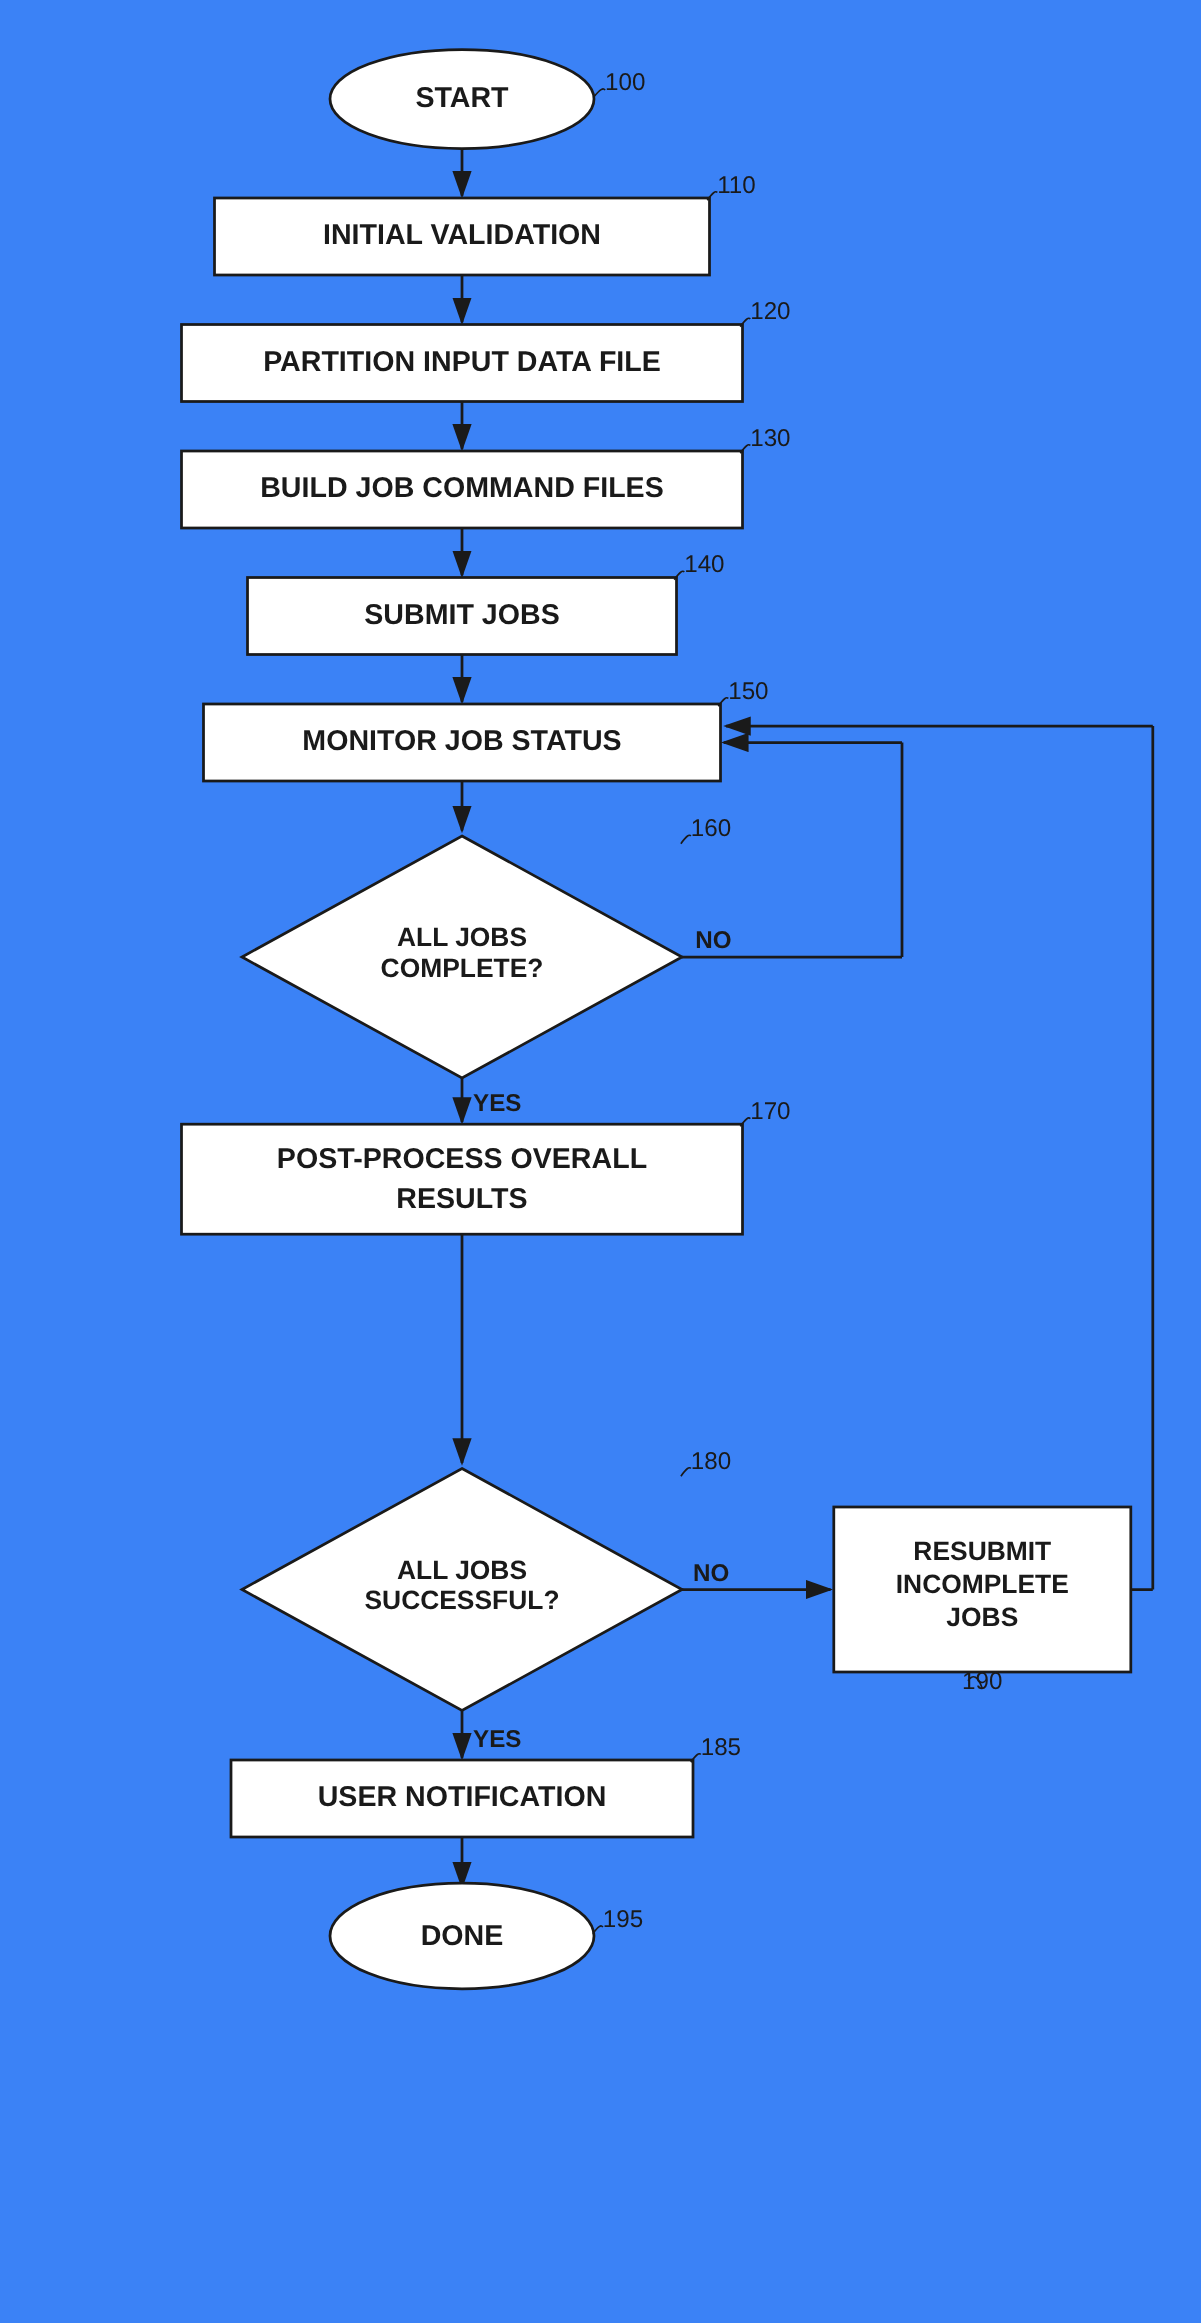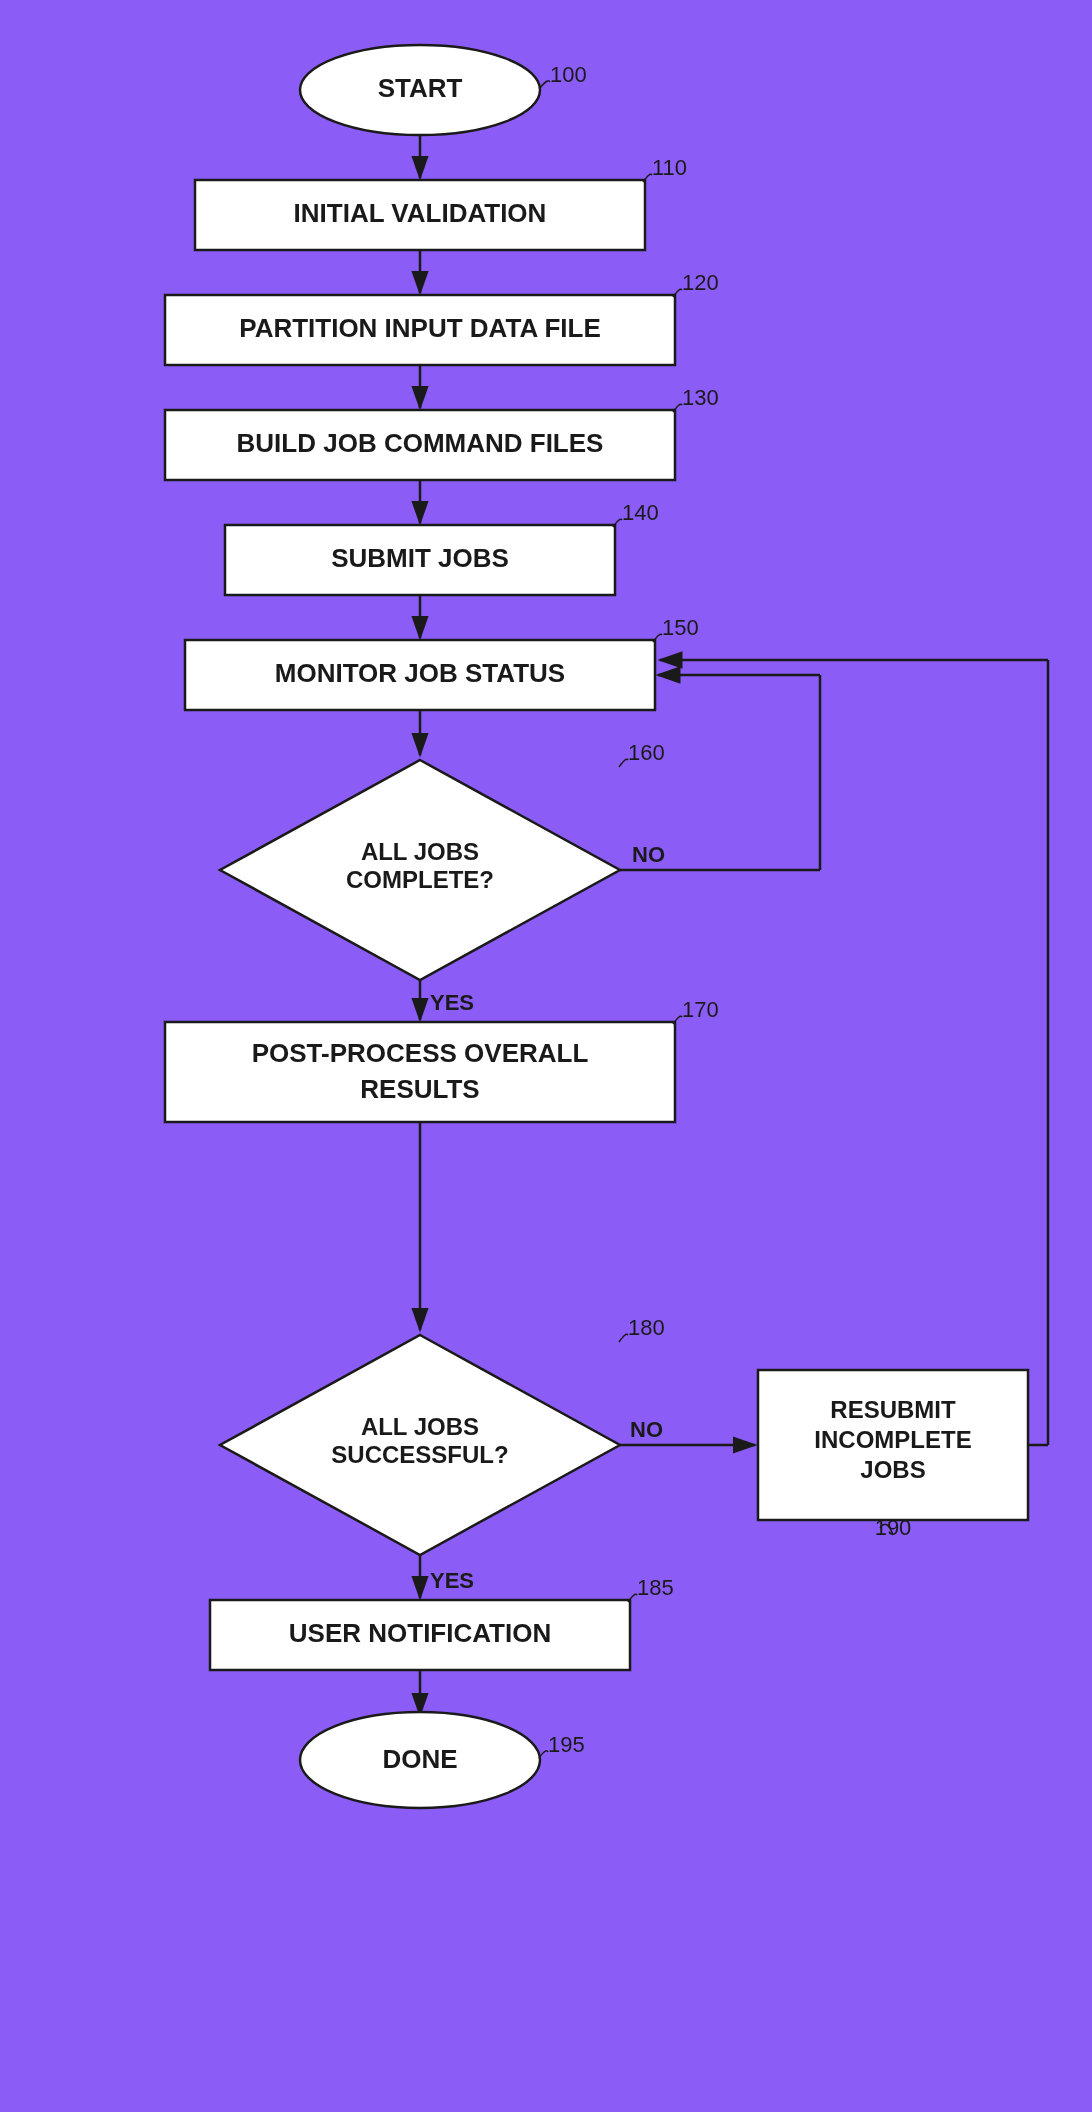--- a/index.html
+++ b/index.html
@@ -9,21 +9,21 @@
       width: 1092px;
       min-height: 2112px;
       display: flex;
       justify-content: center;
       align-items: flex-start;
     }
     .diagram-container {
       width: 1092px;
       height: 2112px;
       position: relative;
-      background: #8b5cf6;
+      background: #3b82f6;
     }
     svg {
       position: absolute;
       top: 0; left: 0;
       width: 1092px;
       height: 2112px;
     }
   </style>
 </head>
 <body>

